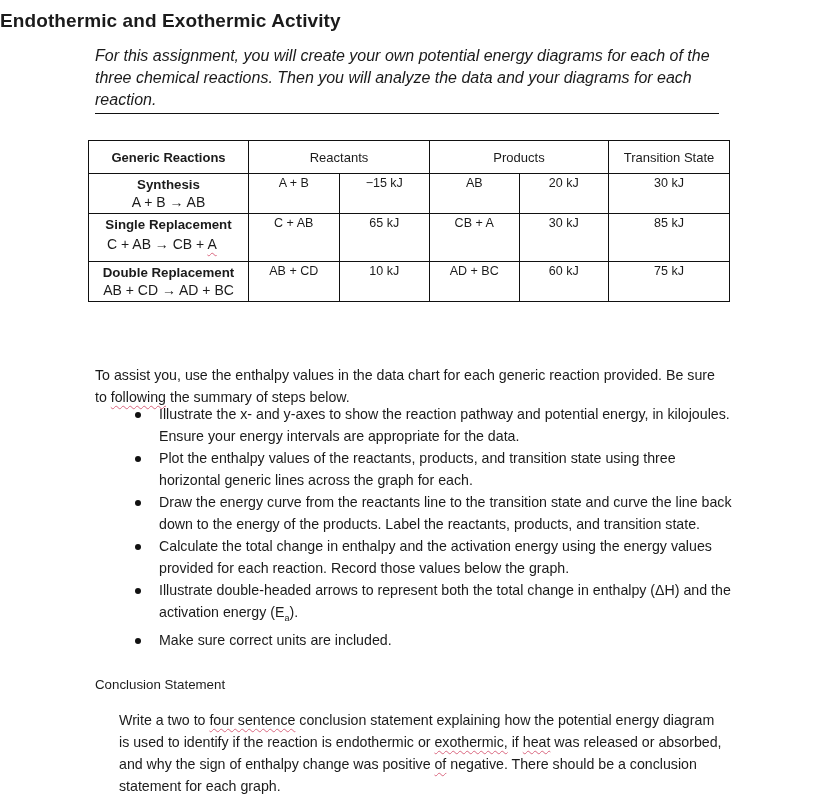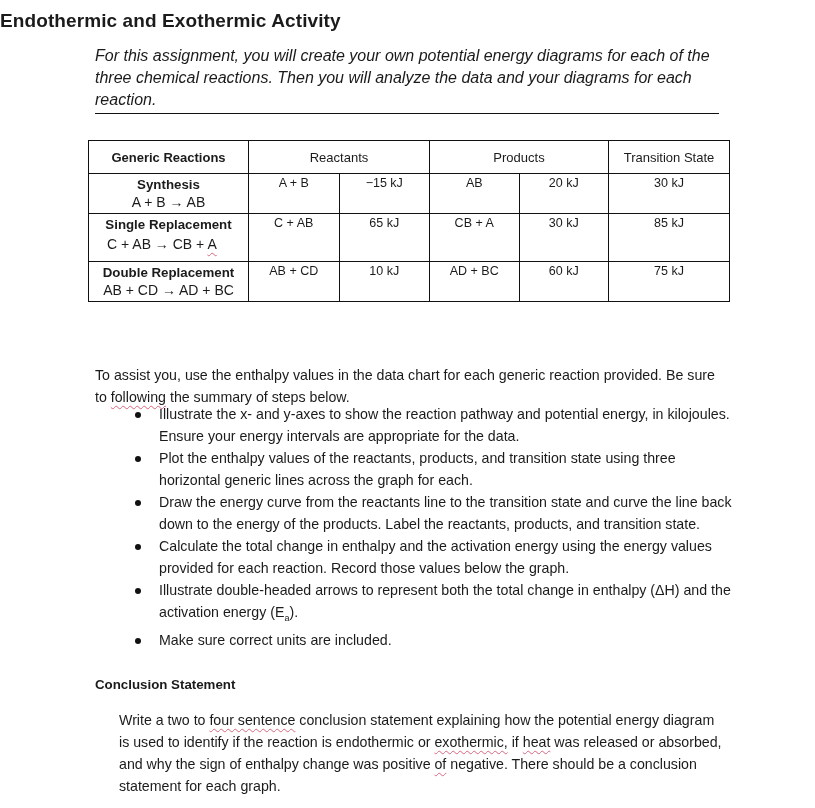--- a/index.html
+++ b/index.html
@@ -15,21 +15,21 @@
   table.rx th { font-weight: normal; height: 28px; vertical-align: middle; font-size: 13px; }
   table.rx th.bold { font-weight: bold; }
   .rname { font-weight: bold; font-size: 13.3px; display: block; line-height: 17px; }
   .reqn { display: block; font-size: 14px; line-height: 18px; }
   .squig { text-decoration: underline wavy #d9677f; text-decoration-thickness: 1px; text-underline-offset: 3px; }
   .para { position: absolute; left: 95px; width: 625px; font-size: 14.2px; line-height: 22px; margin-top: 32px; }
   ul.steps { position: absolute; top: 387px; left: 95px; width: 625px; margin: 16px; padding: 0; list-style: none;
              font-size: 14.2px; line-height: 22px; }
   ul.steps li { position: relative; padding-left: 48px; }
   ul.steps li .dot { position: absolute; left: 24px; top: 9px; width: 6px; height: 6px; background: #111; border-radius: 50%; }
-  .heading { position: absolute; top: 677px; left: 95px; font-weight: bold; font-size: 13.3px; }
+  .heading { position: absolute; top: 677px; left: 95px; font-weight: normal; font-size: 13.3px; }
   .concl { position: absolute; top: 709px; left: 119px; width: 605px; font-size: 14.2px; line-height: 22px; }
   sub { font-size: 9px; }
 </style>
 </head>
 <body>
 
 <div class="title">Endothermic and Exothermic Activity</div>
 
 <div class="intro">For this assignment, you will create your own potential energy diagrams for each of the three chemical reactions. Then you will analyze the data and your diagrams for each reaction.</div>
 

